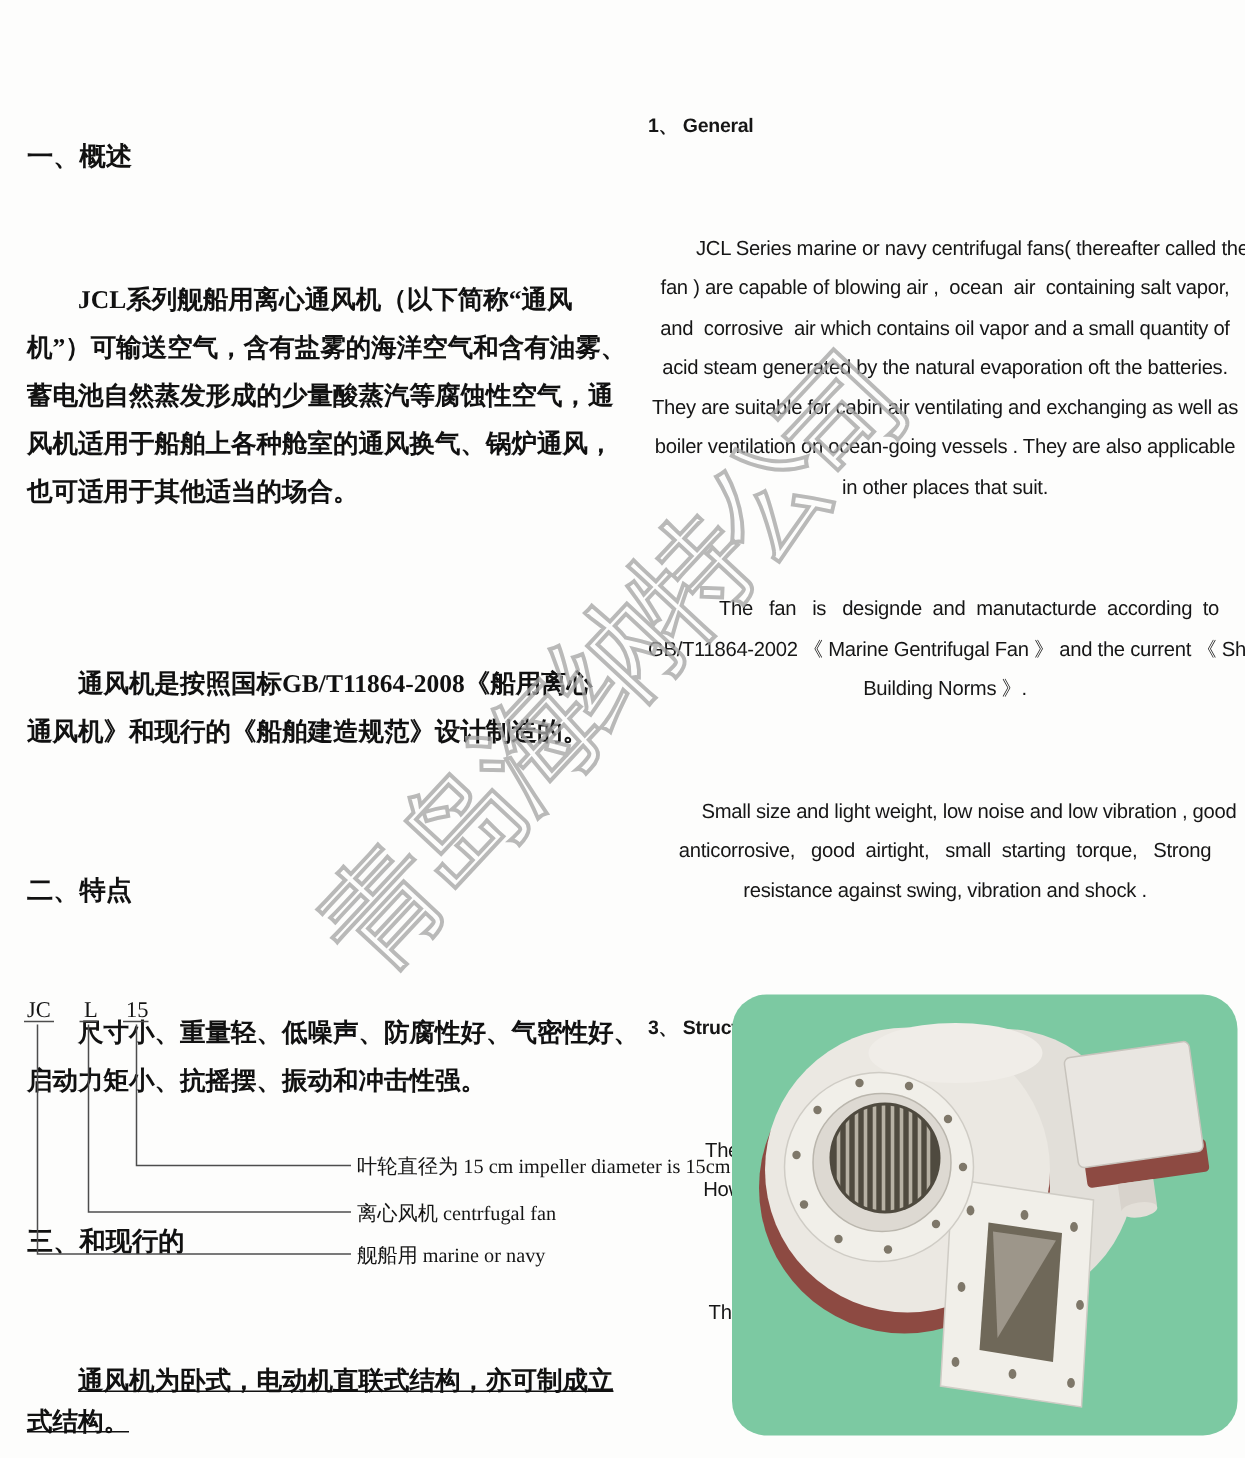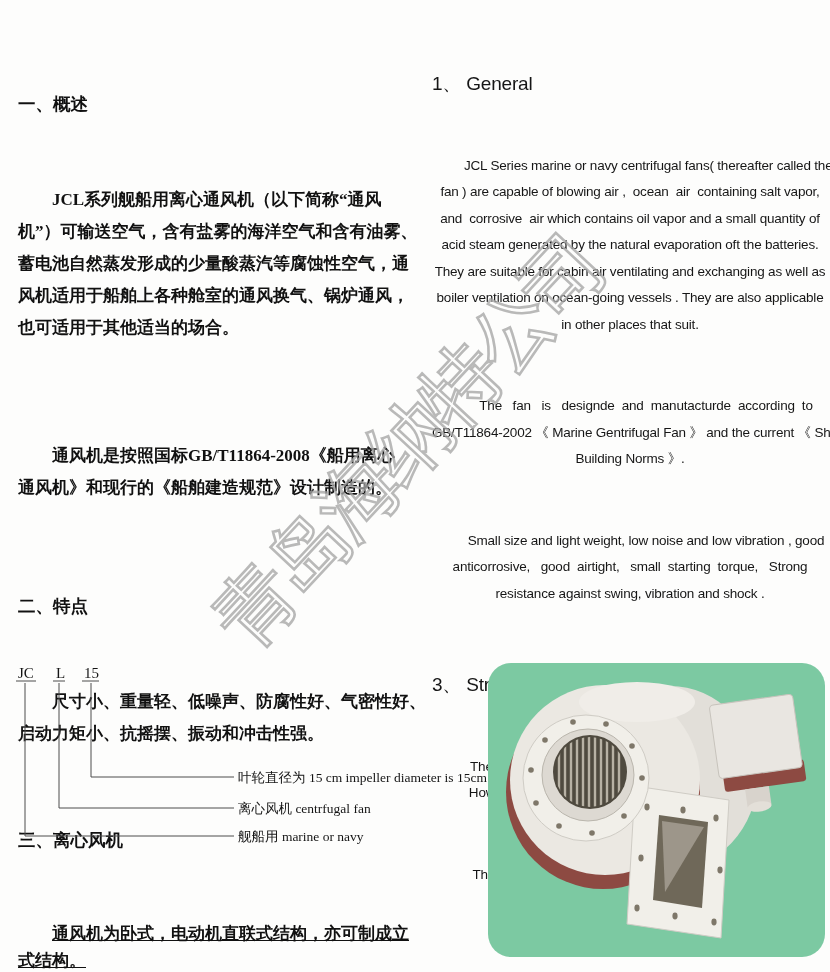--- a/index.html
+++ b/index.html
@@ -12,33 +12,33 @@
 
   
   .lc{
     position:absolute;left:18px;top:24px;width:402px;
     color:#111;font-weight:bold;font-size:17px;line-height:32px;
     white-space:pre;
   }
   .lc h3{font-size:17.5px;font-weight:bold;margin:0;line-height:32px;}
   .lc p{margin:0;text-indent:2em;}
   .lc .p2{margin-top:32px;}
-  .lc .h2{margin-top:22px;}
+  .lc .h2{margin-top:9px;}
   .lc .h3x{margin-top:10px;}
   .lc .s3p{line-height:27px;text-decoration:underline;}
 
   
   .rc{
     position:absolute;left:432px;top:18px;width:396px;
     color:#161616;
     font-family:"Liberation Sans","DejaVu Sans",sans-serif;
     font-size:13.5px;letter-spacing:-0.2px;line-height:26.5px;
     white-space:pre;
   }
-  .rc h3{font-size:19px;font-weight:normal;margin:12px 0 0;line-height:26.5px;}
+  .rc h3{font-size:13px;font-weight:bold;margin:12px 0 0;line-height:26.5px;}
   .rc h3:first-child{margin-top:0;}
   .rc p{margin:2px 0 0;text-indent:32px;text-align:center;}
 
   
   .watermark{
     position:absolute;left:409px;top:443px;z-index:6;
     transform:translate(-50%,-50%) rotate(-47deg);
     font-size:80px;letter-spacing:-5px;white-space:nowrap;
     font-family:"Liberation Serif","DejaVu Serif",serif;
     color:var(--color-watermark,#a6a6a6);opacity:.62;
@@ -81,21 +81,21 @@
     <p>JCL系列舰船用离心通风机（以下简称“通风
 机”）可输送空气，含有盐雾的海洋空气和含有油雾、
 蓄电池自然蒸发形成的少量酸蒸汽等腐蚀性空气，通
 风机适用于船舶上各种舱室的通风换气、锅炉通风，
 也可适用于其他适当的场合。</p>
     <p class="p2">通风机是按照国标GB/T11864-2008《船用离心
 通风机》和现行的《船舶建造规范》设计制造的。</p>
     <h3 class="h2">二、特点</h3>
     <p>尺寸小、重量轻、低噪声、防腐性好、气密性好、
 启动力矩小、抗摇摆、振动和冲击性强。</p>
-    <h3 class="h3x">三、离心风机</h3>
+    <h3 class="h3x">三、和现行的</h3>
     <p class="s3p">通风机为卧式，电动机直联式结构，亦可制成立
 式结构。</p>
     
     
     
   </div>
 
   <div class="rc">
     <h3>1、 General</h3>
     <p>JCL Series marine or navy centrifugal fans( thereafter called the

